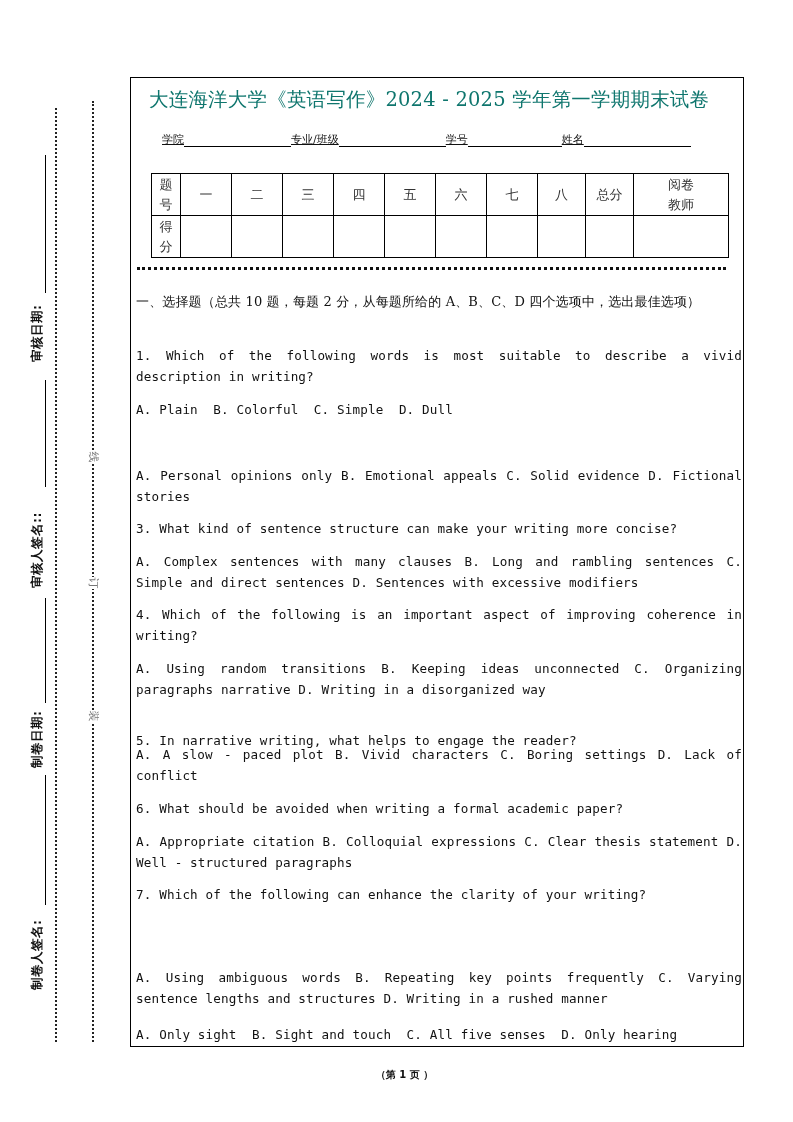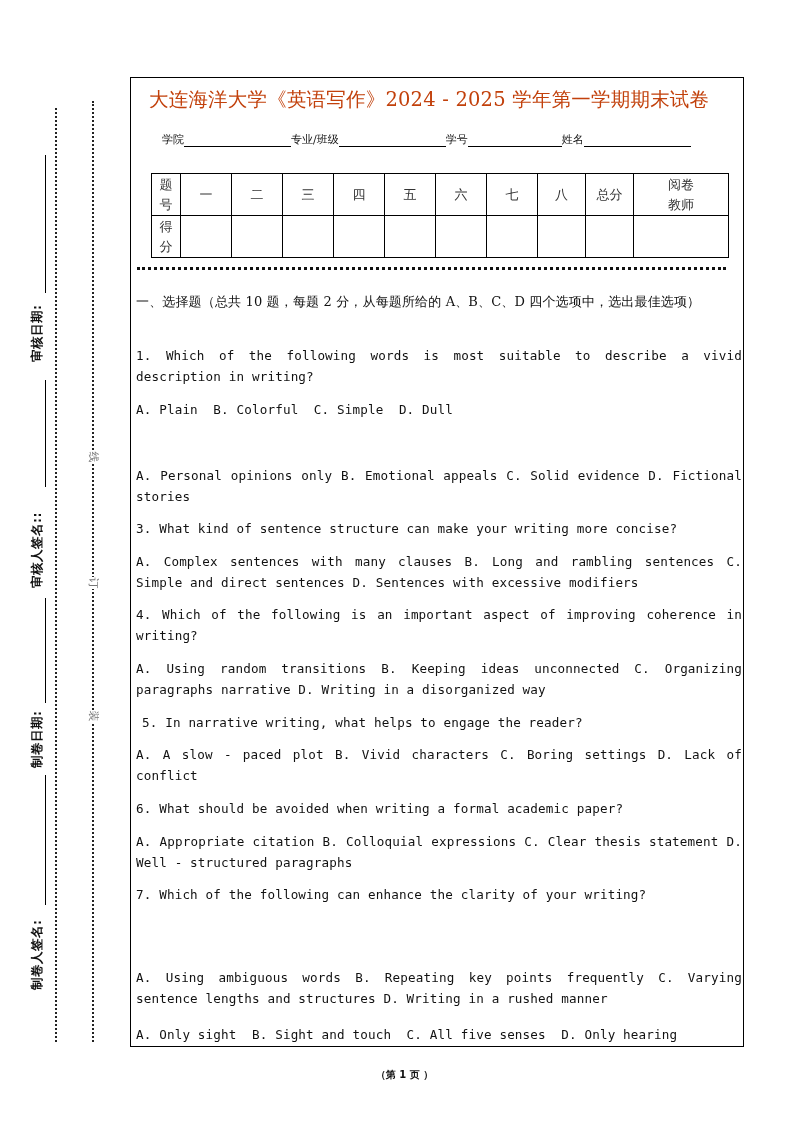--- a/index.html
+++ b/index.html
@@ -12,23 +12,23 @@
   .vlabel { position: absolute; transform-origin: left top; transform: rotate(-90deg);
             font-family: "DejaVu Sans", sans-serif; font-weight: bold; font-size: 12.5px;
             white-space: nowrap; letter-spacing: 0.5px; }
   .bind-char { position: absolute; font-family: "DejaVu Serif", serif; font-size: 11px; color: #777;
                background: #fff; transform: rotate(90deg); width: 12px; height: 12px; line-height: 12px; text-align:center; }
 
   
   .sheet { position: absolute; left: 130px; top: 77px; width: 614px; height: 970px;
            border: 1.3px solid #000; box-sizing: border-box; }
   .title { position: absolute; left: 18px; top: 8px; width: 580px; font-family: "DejaVu Serif", serif;
-           font-size: 19.5px; color: #c2410c; white-space: nowrap; letter-spacing: 0.2px; }
+           font-size: 19.5px; color: #0f766e; white-space: nowrap; letter-spacing: 0.2px; }
   .info { position: absolute; top: 54px; left: 31px; font-family: "DejaVu Serif", serif; font-size: 11px;
-          display: flex; align-items: flex-end; white-space: nowrap; }
+          display: flex; align-items: flex-end; white-space: nowrap; text-decoration: underline; }
   .info .lbl { margin-right: 0; }
   .info .blank { display: inline-block; border-bottom: 1px solid #000; height: 12px; margin-right: 0; }
 
   table.score { position: absolute; left: 20px; top: 95px; border-collapse: collapse;
                 font-family: "DejaVu Serif", serif; font-size: 13px; color: #333; }
   table.score td { border: 1.2px solid #000; text-align: center; vertical-align: middle; padding: 0;
                    height: 41px; line-height: 20px; }
   .hdots { position: absolute; left: 6px; top: 189px; width: 589px; height: 0; border-top: 3px dotted #111; }
 
   .qtext { position: absolute; left: 5px; width: 606px; font-size: 12.6px; line-height: 21px;
@@ -122,21 +122,21 @@
   <div class="qtext" style="top:321px; white-space:pre;">A. Plain  B. Colorful  C. Simple  D. Dull</div>
 
   <div class="qtext" style="top:387px;">A. Personal opinions only  B. Emotional appeals  C. Solid evidence  D. Fictional stories</div>
 
   <div class="qtext" style="top:440px;">3. What kind of sentence structure can make your writing more concise?</div>
   <div class="qtext" style="top:473px;">A. Complex sentences with many clauses  B. Long and rambling sentences  C. Simple and direct sentences  D. Sentences with excessive modifiers</div>
 
   <div class="qtext" style="top:526px;">4. Which of the following is an important aspect of improving coherence in writing?</div>
   <div class="qtext" style="top:580px;">A. Using random transitions  B. Keeping ideas unconnected  C. Organizing paragraphs narrative  D. Writing in a disorganized way</div>
 
-  <div class="qtext" style="top:634px;margin-left:6px;">5. In narrative writing, what helps to engage the reader?</div>
+  <div class="qtext" style="top:652px;">5. In narrative writing, what helps to engage the reader?</div>
   <div class="qtext" style="top:666px;">A. A slow - paced plot  B. Vivid characters  C. Boring settings  D. Lack of conflict</div>
 
   <div class="qtext" style="top:720px;">6. What should be avoided when writing a formal academic paper?</div>
   <div class="qtext" style="top:753px;">A. Appropriate citation  B. Colloquial expressions  C. Clear thesis statement D. Well - structured paragraphs</div>
 
   <div class="qtext" style="top:806px;">7. Which of the following can enhance the clarity of your writing?</div>
   <div class="qtext" style="top:889px;">A. Using ambiguous words  B. Repeating key points frequently  C. Varying sentence lengths and structures  D. Writing in a rushed manner</div>
 
   <div class="qtext" style="top:946px; white-space:pre;">A. Only sight  B. Sight and touch  C. All five senses  D. Only hearing</div>
 </div>

